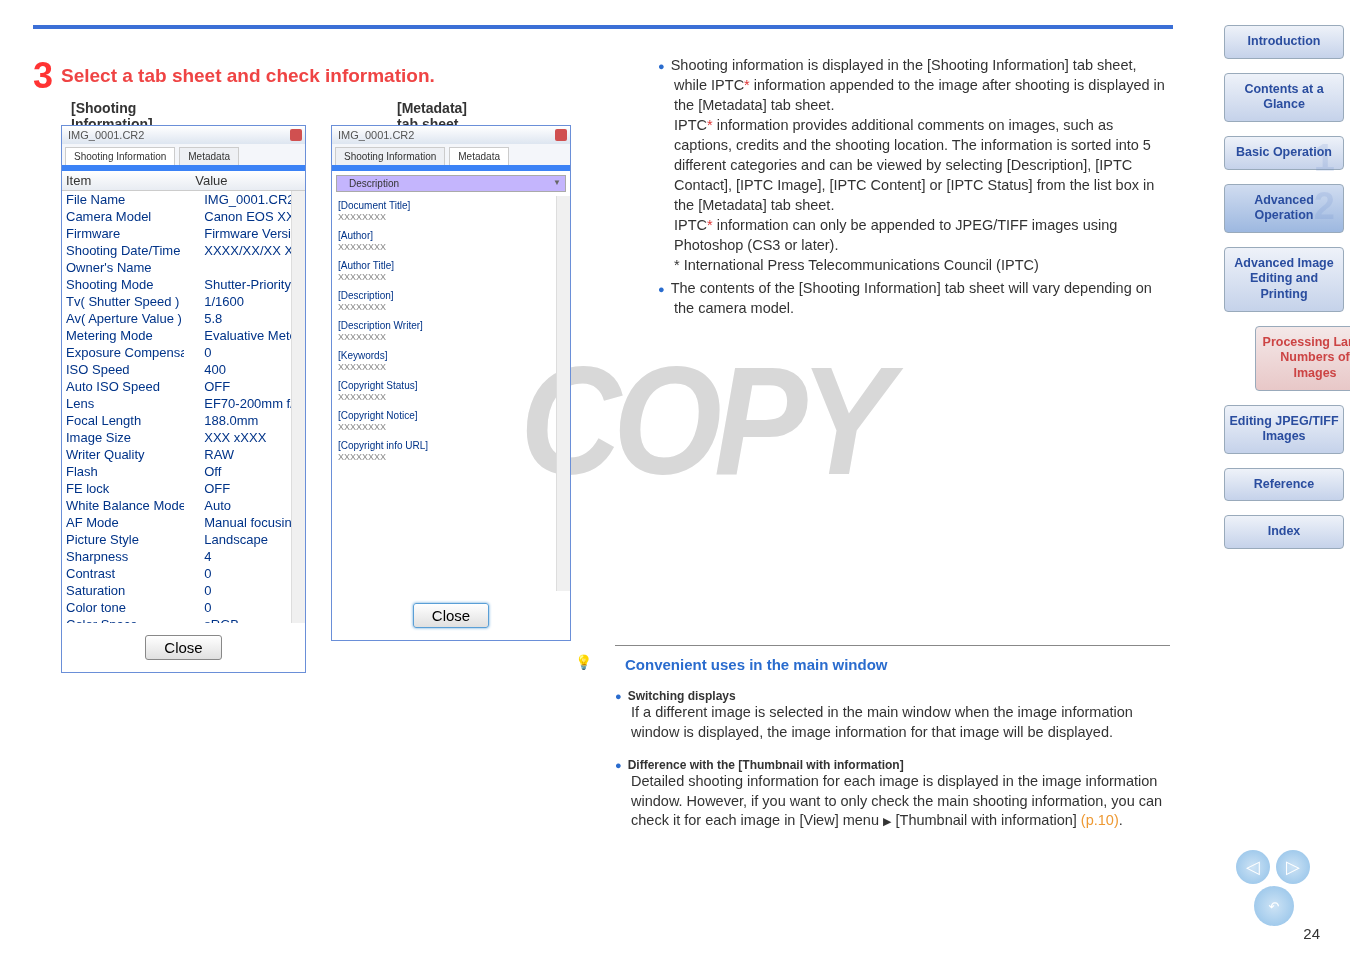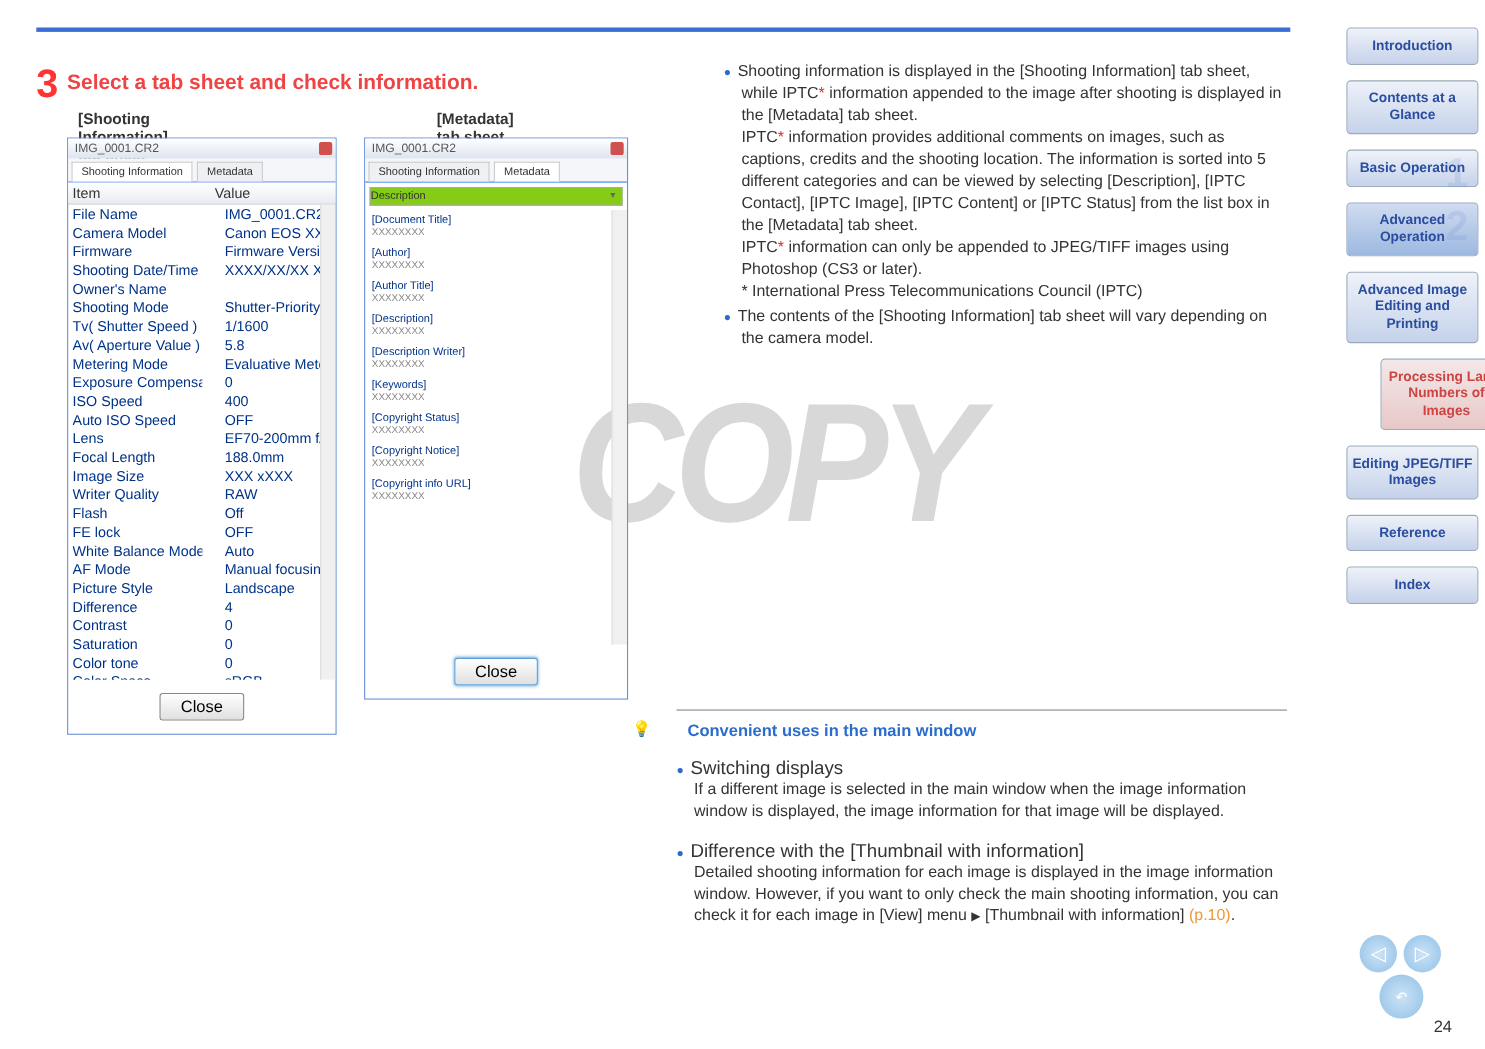--- a/index.html
+++ b/index.html
@@ -16,54 +16,54 @@
     .tab-labels { position: absolute; top: 45px; left: 28px; font-weight: bold; color: #333; font-size: 14px; }
     .tab-label-1 { position: absolute; left: 10px; }
     .tab-label-2 { position: absolute; left: 300px; margin-left: 36px; }
     
     .dialog-left { position: absolute; top: 70px; left: 28px; width: 245px; border: 1px solid #6a8fd8; }
     .dialog-right { position: absolute; top: 70px; left: 298px; width: 240px; border: 1px solid #6a8fd8; }
     
     .dlg-title { background: linear-gradient(#fff, #dde5f0); padding: 3px 6px; font-size: 11px; color: #555; position: relative; }
     .dlg-title .close-x { position: absolute; right: 3px; top: 3px; width: 12px; height: 12px; background: #d05050; border-radius: 2px; }
     
-    .dlg-tabs { display: flex; background: #f4f6fa; border-bottom: 1px solid #3b82f6; font-size: 10px; }
+    .dlg-tabs { display: flex; background: #f4f6fa; border-bottom: 6px solid #3b82f6; font-size: 10px; }
     .dlg-tab { padding: 3px 8px; border: 1px solid #ccc; border-bottom: none; background: #fff; margin: 3px 1px 0 3px; }
     .dlg-tab.inactive { background: #eef0f4; }
     .info-header { display: flex; background: linear-gradient(#fff, #e8ecf2); border-bottom: 1px solid #ccc; padding: 2px 4px; }
     .info-header .col1 { width: 55%; color: #333; }
     .info-header .col2 { width: 45%; color: #333; }
     .info-row { display: flex; padding: 1px 4px; color: #003388; gap: 20px; }
     .info-row .col1 { width: 55%; white-space: nowrap; overflow: hidden; }
     .info-row .col2 { width: 45%; white-space: nowrap; overflow: hidden; }
     .info-body { height: 432px; overflow: hidden; position: relative; }
     .scroll-indicator { position: absolute; right: 0; top: 0; bottom: 0; width: 14px; background: #f0f0f0; border-left: 1px solid #ddd; }
     
-    .meta-dropdown { margin: 4px; padding: 2px 0; border: 1px solid #aaa; font-size: 10px; background: #84cc16; position: relative; }
+    .meta-dropdown { margin: 4px; padding: 2px 12px; border: 1px solid #aaa; font-size: 10px; background: #c4b5fd; position: relative; }
     .meta-dropdown::after { content: "▼"; position: absolute; right: 4px; font-size: 8px; color: #666; }
     
     .meta-body { height: 395px; padding: 4px 6px; position: relative; }
     .meta-item { margin-bottom: 8px; font-size: 10px; color: #003388; }
     .meta-item .placeholder { color: #888; font-size: 9px; }
     
     .close-btn { display: block; margin: 12px auto; padding: 3px 18px; font-size: 15px; border: 1px solid #888; background: linear-gradient(#fff, #e0e0e0); border-radius: 3px; }
     .close-btn.highlight { border: 1px solid #5a9fd6; box-shadow: 0 0 3px #5a9fd6; }
     
     .right-text { position: absolute; top: 0px; left: 625px; width: 510px; font-size: 14.5px; line-height: 1.38; color: #333; }
     .bullet-blue::before { content: "●"; color: #2a6cce; margin-right: 6px; font-size: 11px; }
     .red-star { color: #dd3333; }
     .bullet-item { margin-bottom: 3px; padding-left: 16px; text-indent: -16px; }
     
     .watermark { position: absolute; left: 520px; top: 340px; font-size: 140px; font-weight: bold; color: #d8d8d8; font-style: italic; transform: scaleY(1.1); z-index: -1; letter-spacing: -8px; }
     
     .tip-box { position: absolute; top: 645px; left: 615px; width: 555px; border-top: 1px solid #888; padding-top: 10px; }
     .tip-icon { position: absolute; left: -40px; top: 8px; width: 24px; height: 20px; }
     .tip-icon::before { content: "💡"; font-size: 14px; }
     .tip-header { color: #2a6cce; font-weight: bold; font-size: 15px; margin-bottom: 8px; margin-left: 10px; }
-    .tip-sub { font-weight: normal; font-size: 17px; margin-top: 16px; }
+    .tip-sub { font-weight: bold; font-size: 12px; margin-top: 16px; }
     .tip-sub::before { content: "●"; color: #2a6cce; margin-right: 6px; font-size: 11px; }
     .tip-text { font-size: 14.5px; line-height: 1.35; margin-left: 16px; }
     .arrow { font-size: 11px; }
     .orange-link { color: #ee9933; }
     
     .sidebar { position: absolute; right: 0; top: 25px; width: 132px; }
     .side-btn { display: block; width: 120px; margin: 0 auto 14px auto; padding: 8px 4px; text-align: center; font-size: 12.5px; font-weight: bold; color: #2a4d9f; background: linear-gradient(#eef2f9, #c5d2ea); border: 1px solid #9ab; border-radius: 4px; line-height: 1.25; cursor: pointer; }
     .side-btn.active { background: linear-gradient(#d0dcf0, #9db8e0); }
     .side-btn.red { color: #cc4444; background: linear-gradient(#f4e8e8, #e8c8c8); margin-left: 37px; }
     .big-num { position: absolute; font-size: 38px; font-weight: bold; opacity: 0.15; }
@@ -183,21 +183,21 @@
           </div>
           <div class="info-row">
             <div class="col1">AF Mode</div>
             <div class="col2">Manual focusing</div>
           </div>
           <div class="info-row">
             <div class="col1">Picture Style</div>
             <div class="col2">Landscape</div>
           </div>
           <div class="info-row">
-            <div class="col1">Difference</div>
+            <div class="col1">Sharpness</div>
             <div class="col2">4</div>
           </div>
           <div class="info-row">
             <div class="col1">Contrast</div>
             <div class="col2">0</div>
           </div>
           <div class="info-row">
             <div class="col1">Saturation</div>
             <div class="col2">0</div>
           </div>

